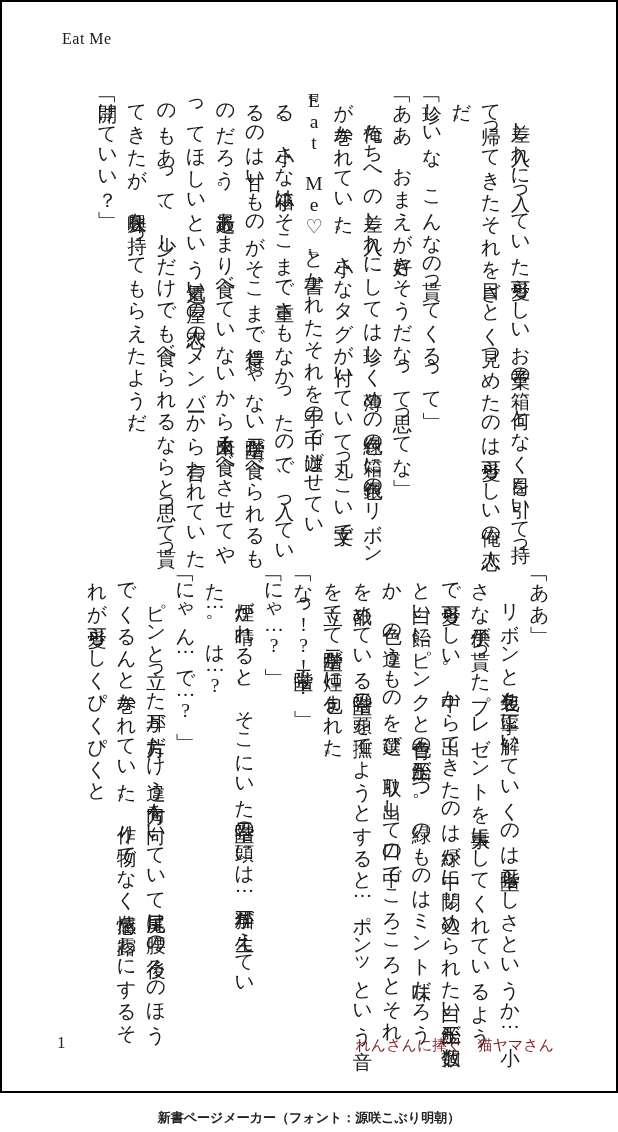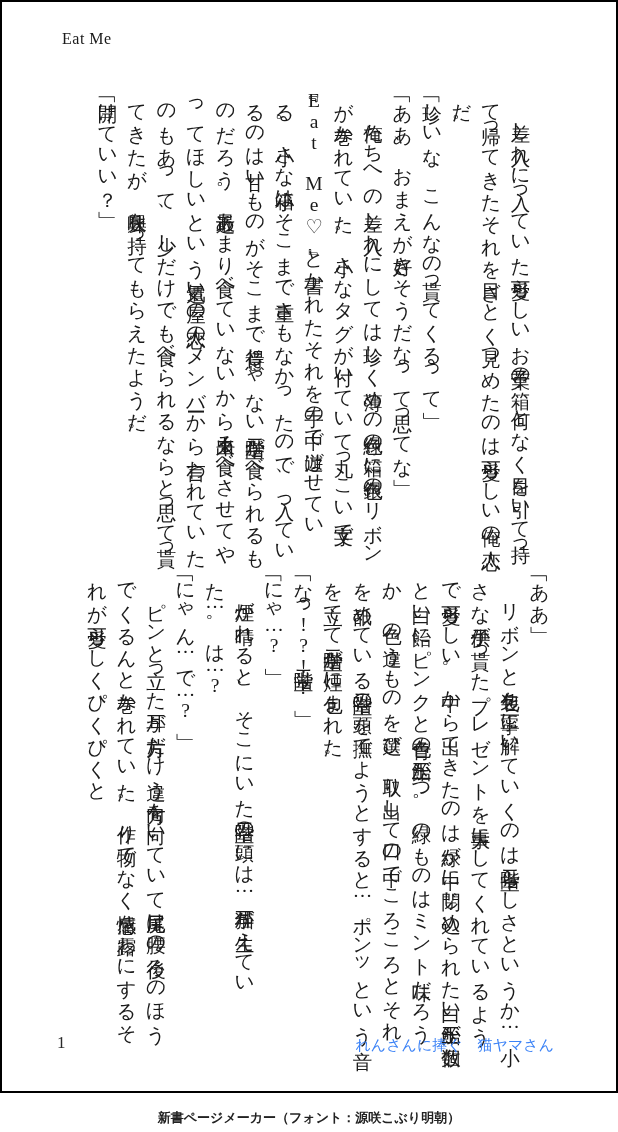--- a/index.html
+++ b/index.html
@@ -60,21 +60,21 @@
     left: 55px;
     top: 1031px;
     font-size: 17px;
     color: #2a2a2a;
   }
   .dedication {
     position: absolute;
     right: 62px;
     top: 1034px;
     font-size: 15px;
-    color: #3b82f6;
+    color: #7f1d1d;
   }
   .generator-caption {
     position: absolute;
     left: 0;
     top: 1101px;
     width: 618px;
     text-align: center;
     font-size: 13px;
     font-weight: bold;
     font-family: "Liberation Sans", "DejaVu Sans", sans-serif;

